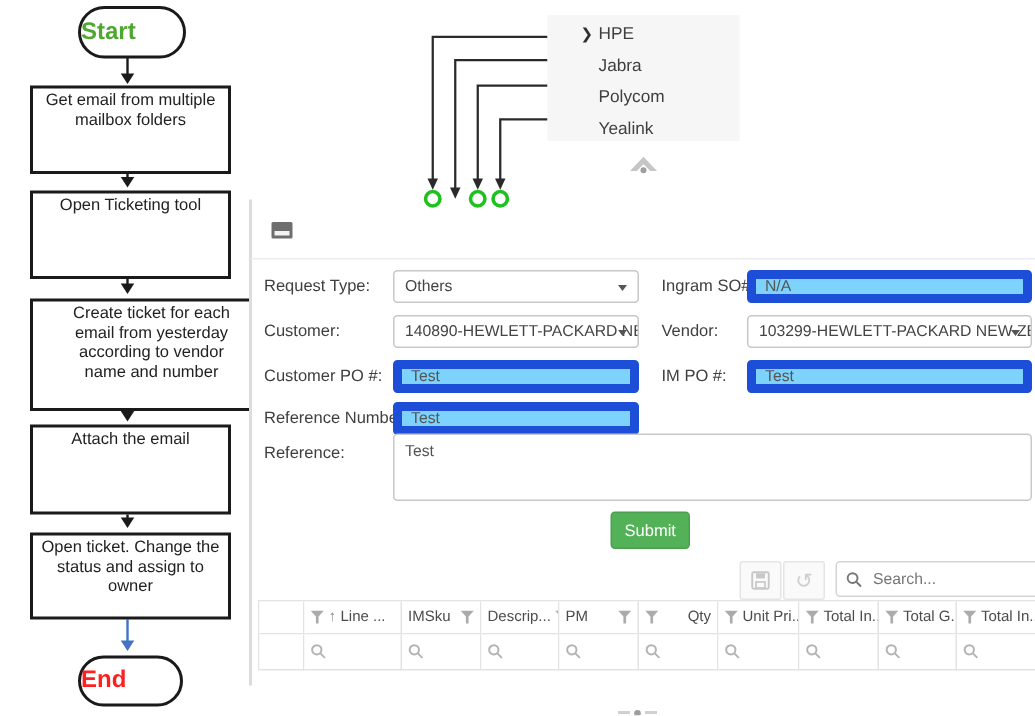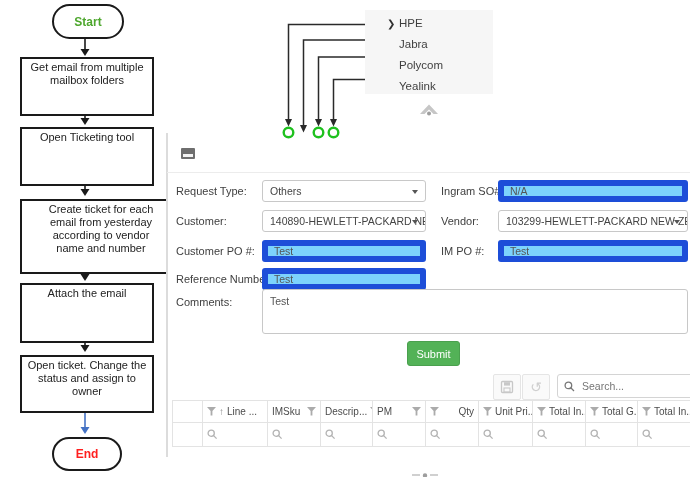--- a/index.html
+++ b/index.html
@@ -5,21 +5,21 @@
   html,body{margin:0;padding:0;background:#fff;}
   #stage{position:relative;width:690px;height:477px;overflow:hidden;background:#fff;
          font-family:"Liberation Sans",sans-serif;color:#3c3c3c;}
   svg.layer{position:absolute;left:0;top:0;pointer-events:none;}
 
   
   .flowbox{position:absolute;left:20px;width:126px;border:2px solid #1a1a1a;background:#fff;
            display:flex;justify-content:center;text-align:center;
            font-size:11px;line-height:13px;color:#222;padding:2px;}
   .stadium{position:absolute;border:2px solid #1a1a1a;background:#fff;border-radius:18px;
-           display:flex;align-items:center;justify-content:center;font-size:12px;font-weight:bold;}
+           display:flex;align-items:center;justify-content:flex-start;font-size:16px;font-weight:bold;}
 
   
   .vendor-panel{position:absolute;left:365px;top:10px;width:128px;height:84px;background:#f6f6f6;}
   .vendor-item{position:absolute;left:0;width:128px;height:20px;display:flex;align-items:center;
                font-size:11.5px;color:#3f3f3f;padding-left:34px;box-sizing:border-box;}
   .vendor-chevron{position:absolute;left:22px;font-size:10px;color:#2f2f2f;}
 
   
   .form-border{position:absolute;left:166px;top:133px;width:2px;height:324px;background:#dcdcdc;}
   .form-title{position:absolute;left:199px;top:145px;font-size:15px;color:#7b7b7b;}
@@ -189,21 +189,21 @@
   </div>
 
   <div class="flabel" style="left:176px;top:240px;">Customer PO #:</div>
   <input class="finput" style="left: 262px; top: 240px; width: 164px;" value="Test">
   <div class="flabel" style="left:441px;top:240px;text-align:center;">IM PO #:</div>
   <input class="finput" style="left: 498px; top: 240px; width: 190px;" value="Test">
 
   <div class="flabel" style="left:176px;top:268px;">Reference Number:</div>
   <input class="finput" style="left: 262px; top: 268px; width: 164px;" value="Test">
 
-  <div class="flabel" style="left:176px;top:291px;">Comments:</div>
+  <div class="flabel" style="left:176px;top:291px;">Reference:</div>
   <textarea class="fcomments" style="">Test</textarea>
 
   <div class="submit-btn">
     <span>Submit</span>
   </div>
 
   <div class="tool-btn" style="left:493px;">
     <svg width="14" height="14" viewBox="0 0 14 14">
       <rect x="1.5" y="1.5" width="11" height="11" rx="1" fill="none" stroke="#c8c8c8" stroke-width="1.3"></rect>
       <rect x="4" y="2.2" width="6" height="3.4" fill="#c8c8c8"></rect>

